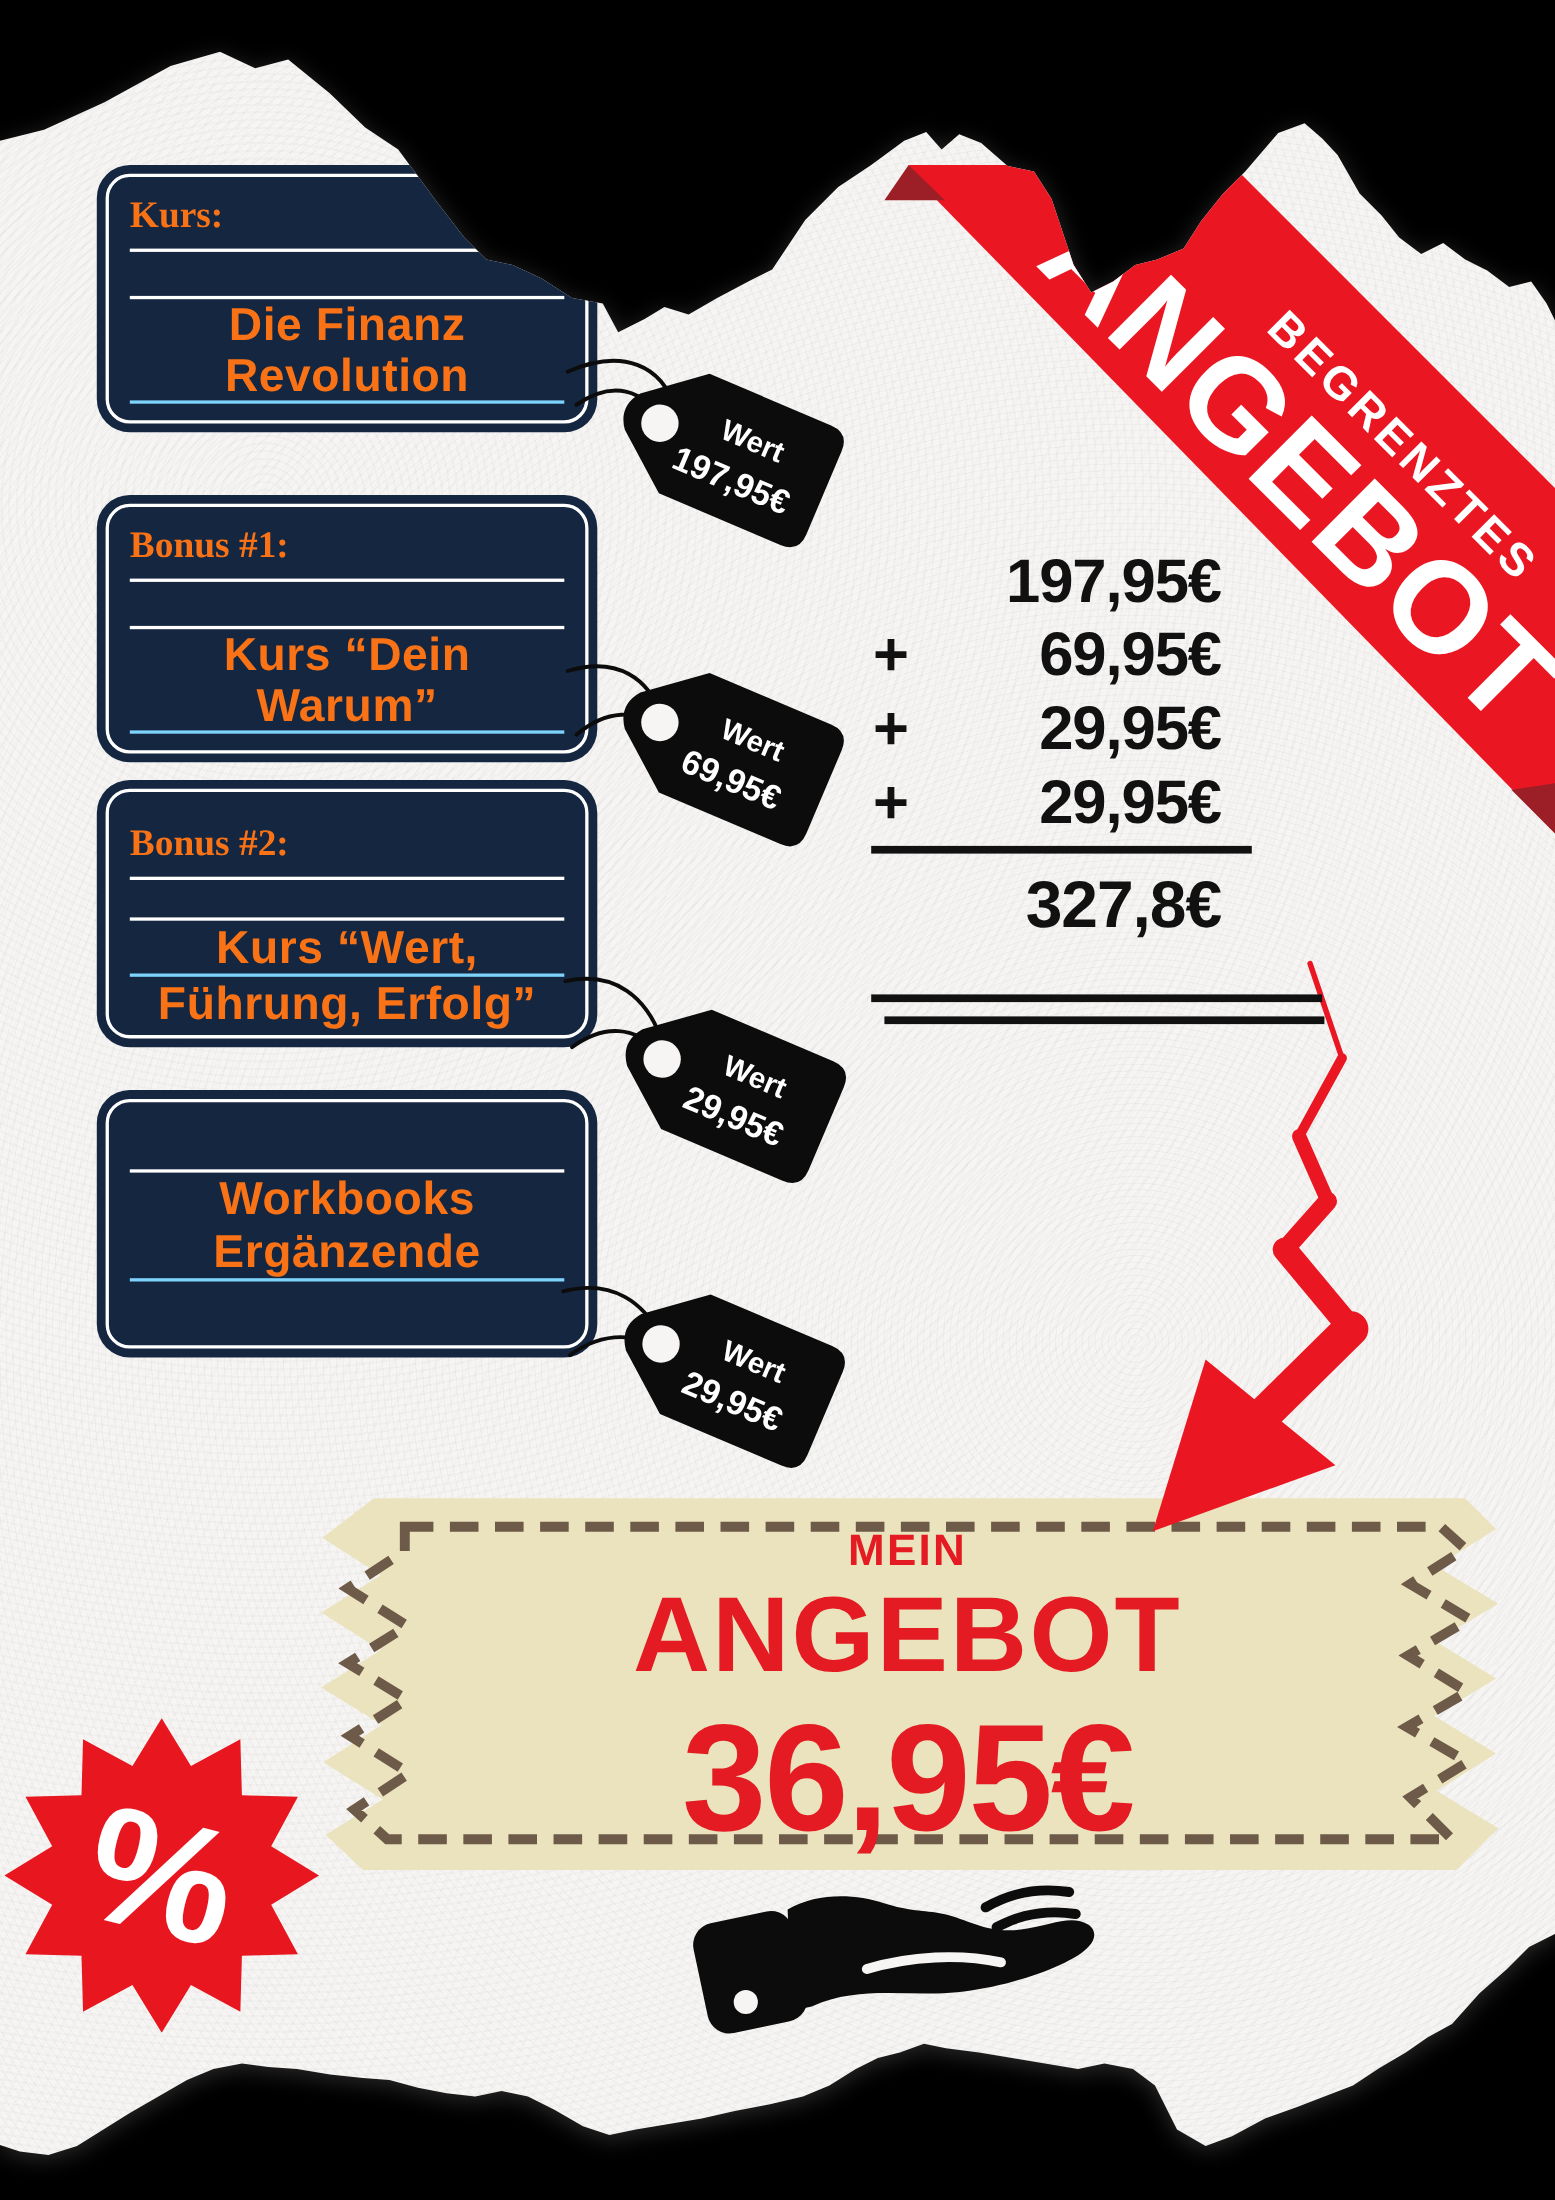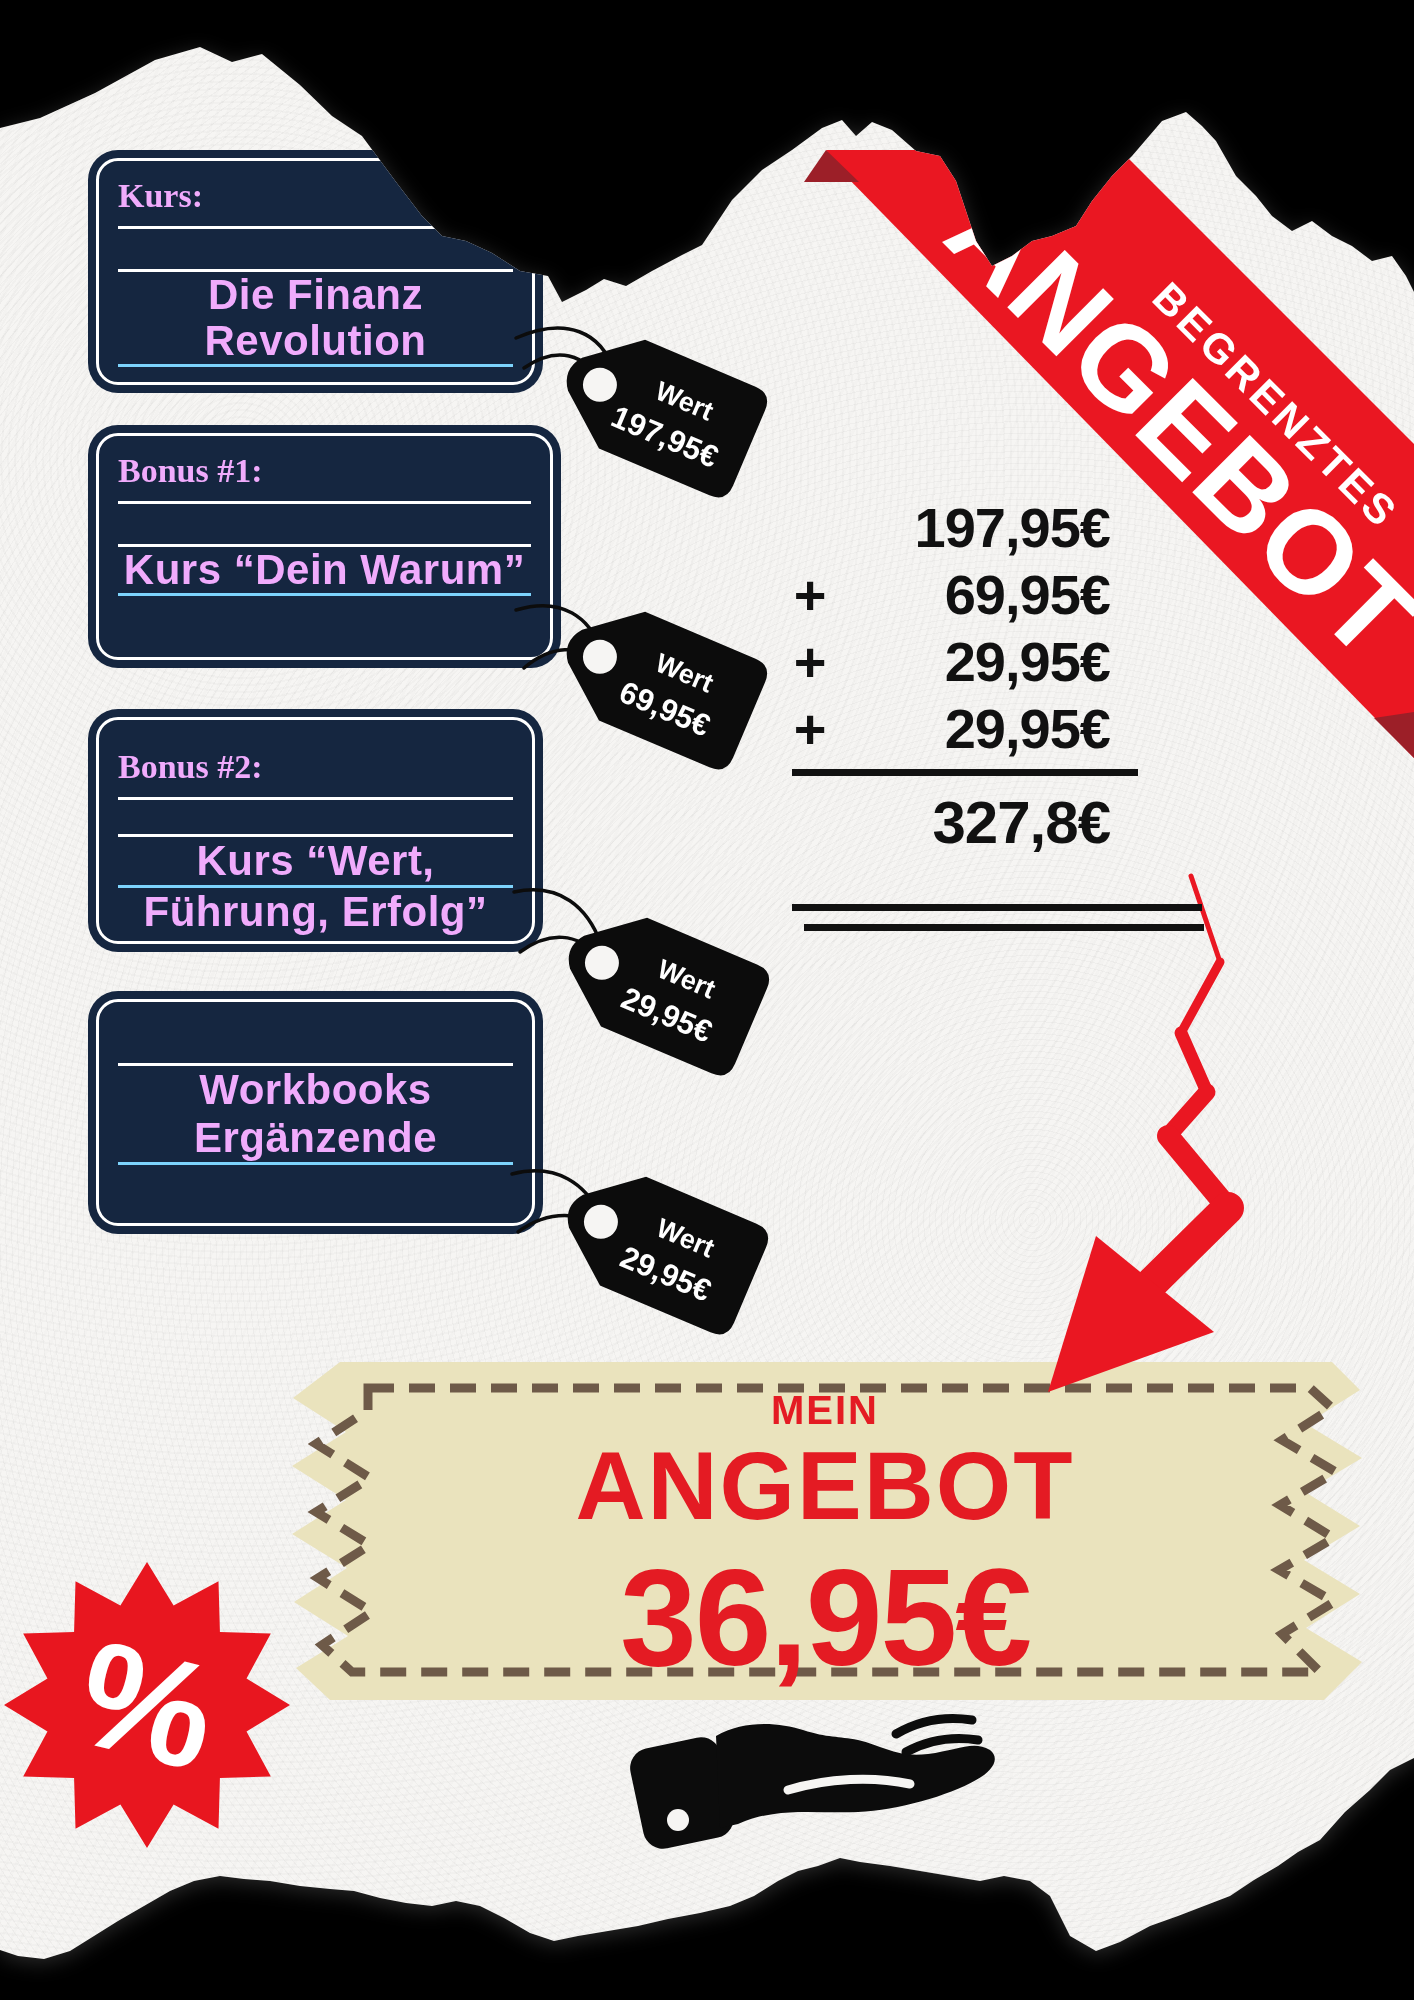--- a/index.html
+++ b/index.html
@@ -9,21 +9,21 @@
   .paper{position:absolute;inset:0;background-color:#f6f5f3;
     background-image:
       repeating-radial-gradient(circle at 17% 23%, rgba(0,0,0,0.02) 0 2px, transparent 2px 7px),
       repeating-radial-gradient(circle at 73% 61%, rgba(110,110,110,0.05) 0 1px, transparent 1px 6px),
       repeating-linear-gradient(115deg, rgba(0,0,0,0.012) 0 3px, transparent 3px 9px);
     clip-path: polygon(0px 128px,40px 118px,95px 93px,155px 60px,200px 47px,232px 62px,262px 54px,300px 85px,332px 116px,362px 136px,396px 182px,422px 216px,442px 236px,466px 241px,492px 253px,520px 271px,548px 276px,562px 302px,586px 290px,604px 279px,626px 286px,652px 271px,682px 255px,702px 245px,732px 200px,762px 170px,792px 150px,822px 128px,842px 120px,856px 136px,872px 122px,892px 130px,916px 151px,940px 156px,956px 181px,976px 241px,992px 266px,1012px 256px,1032px 241px,1052px 236px,1076px 226px,1092px 201px,1112px 176px,1132px 156px,1162px 121px,1186px 112px,1202px 126px,1216px 141px,1236px 176px,1256px 196px,1272px 216px,1292px 231px,1312px 221px,1332px 236px,1352px 246px,1372px 261px,1392px 256px,1406px 276px,1414px 292px,1414px 1758px,1390px 1770px,1370px 1790px,1345px 1812px,1320px 1840px,1298px 1852px,1278px 1866px,1254px 1880px,1230px 1896px,1204px 1906px,1178px 1916px,1150px 1926px,1120px 1942px,1096px 1951px,1070px 1936px,1050px 1896px,1030px 1881px,1004px 1876px,980px 1881px,950px 1876px,920px 1871px,890px 1866px,860px 1862px,840px 1858px,818px 1866px,798px 1871px,778px 1881px,754px 1896px,730px 1906px,700px 1913px,668px 1919px,638px 1926px,608px 1931px,578px 1936px,554px 1941px,530px 1933px,504px 1918px,480px 1906px,456px 1901px,432px 1906px,406px 1903px,380px 1898px,354px 1891px,330px 1889px,300px 1886px,270px 1881px,244px 1879px,220px 1876px,194px 1881px,170px 1891px,144px 1906px,118px 1921px,94px 1936px,70px 1951px,44px 1959px,18px 1956px,0px 1950px);}
 
   
   .box{position:absolute;width:455px;height:243px;background:#152640;border-radius:30px;}
   .box-frame{position:absolute;inset:8px;border:3px solid #fff;border-radius:22px;pointer-events:none;}
-  .box-content{position:absolute;inset:0;padding:26px 30px 0;box-sizing:border-box;color:#f0abfc;}
+  .box-content{position:absolute;inset:0;padding:26px 30px 0;box-sizing:border-box;color:#f97316;}
   .box-label{font-family:"Liberation Serif","DejaVu Serif",serif;font-weight:700;font-size:34px;
              line-height:40px;padding-bottom:10px;border-bottom:3px solid #fff;}
   .rule{height:3px;background:#fff;}
   .box-title{font-weight:700;font-size:42px;line-height:46px;text-align:center;letter-spacing:.5px;}
   .underlined{border-bottom:3px solid #7dd3fc;}
   .box .rule.mid{margin-top:40px;}
   .box.two .box-content{padding-top:38px;}
   .box.two .rule.mid{margin-top:34px;}
   .box.two .box-title{line-height:48px;}
 
@@ -61,21 +61,21 @@
 
   <div class="box" style="left:88px;top:150px;">
     <div class="box-frame"></div>
     <div class="box-content">
       <div class="box-label">Kurs:</div>
       <div class="rule mid"></div>
       <div class="box-title underlined">Die Finanz Revolution</div>
     </div>
   </div>
 
-  <div class="box" style="left:88px;top:425px;padding-left:18px;">
+  <div class="box" style="left:88px;top:450px;">
     <div class="box-frame"></div>
     <div class="box-content">
       <div class="box-label">Bonus #1:</div>
       <div class="rule mid"></div>
       <div class="box-title underlined">Kurs “Dein Warum”</div>
     </div>
   </div>
 
   <div class="box two" style="left:88px;top:709px;">
     <div class="box-frame"></div>

